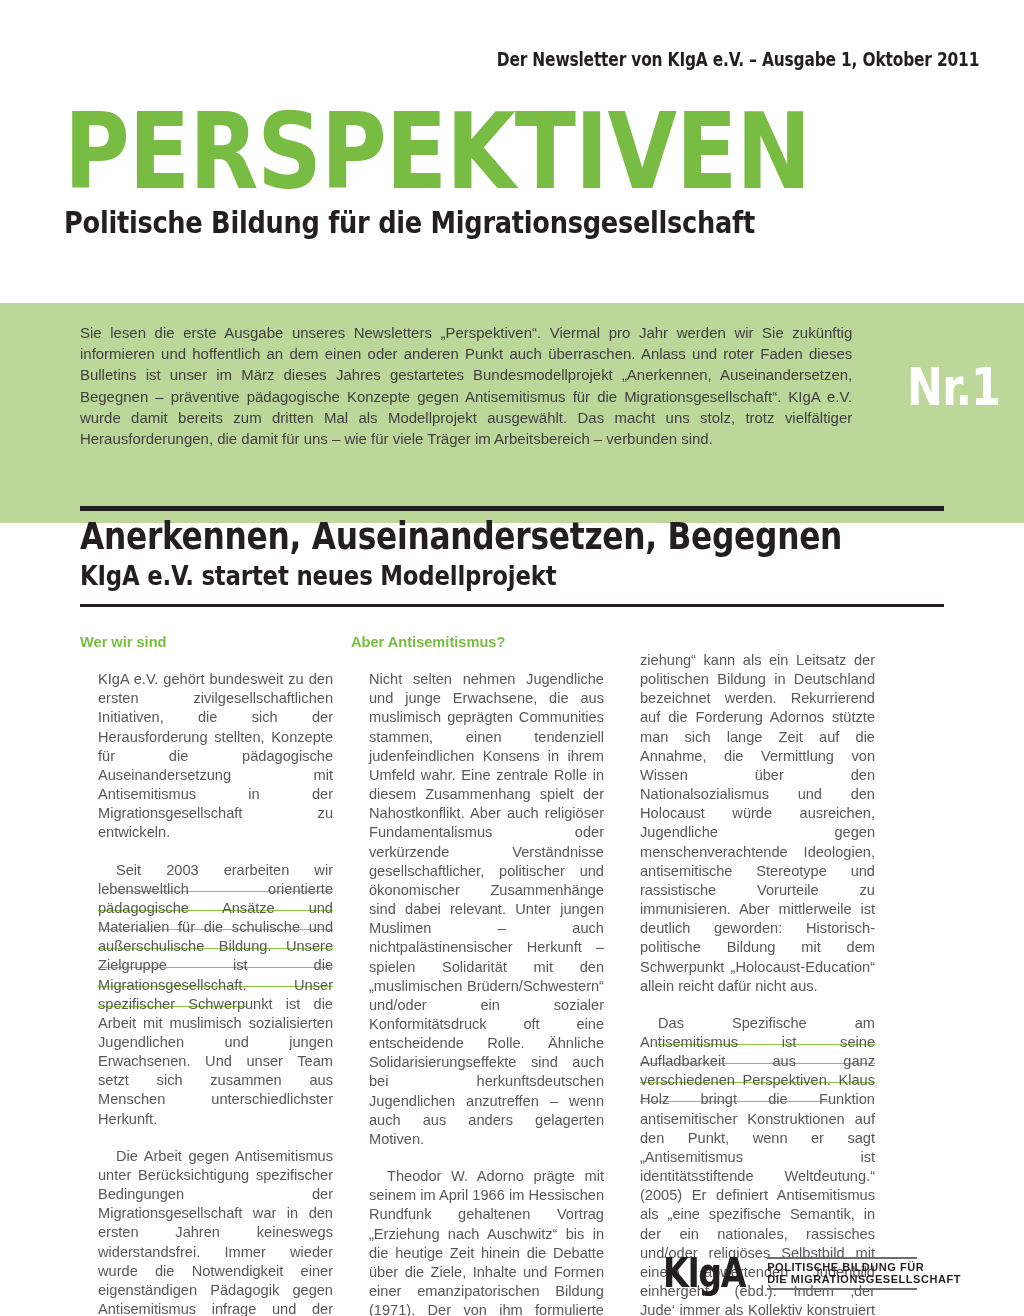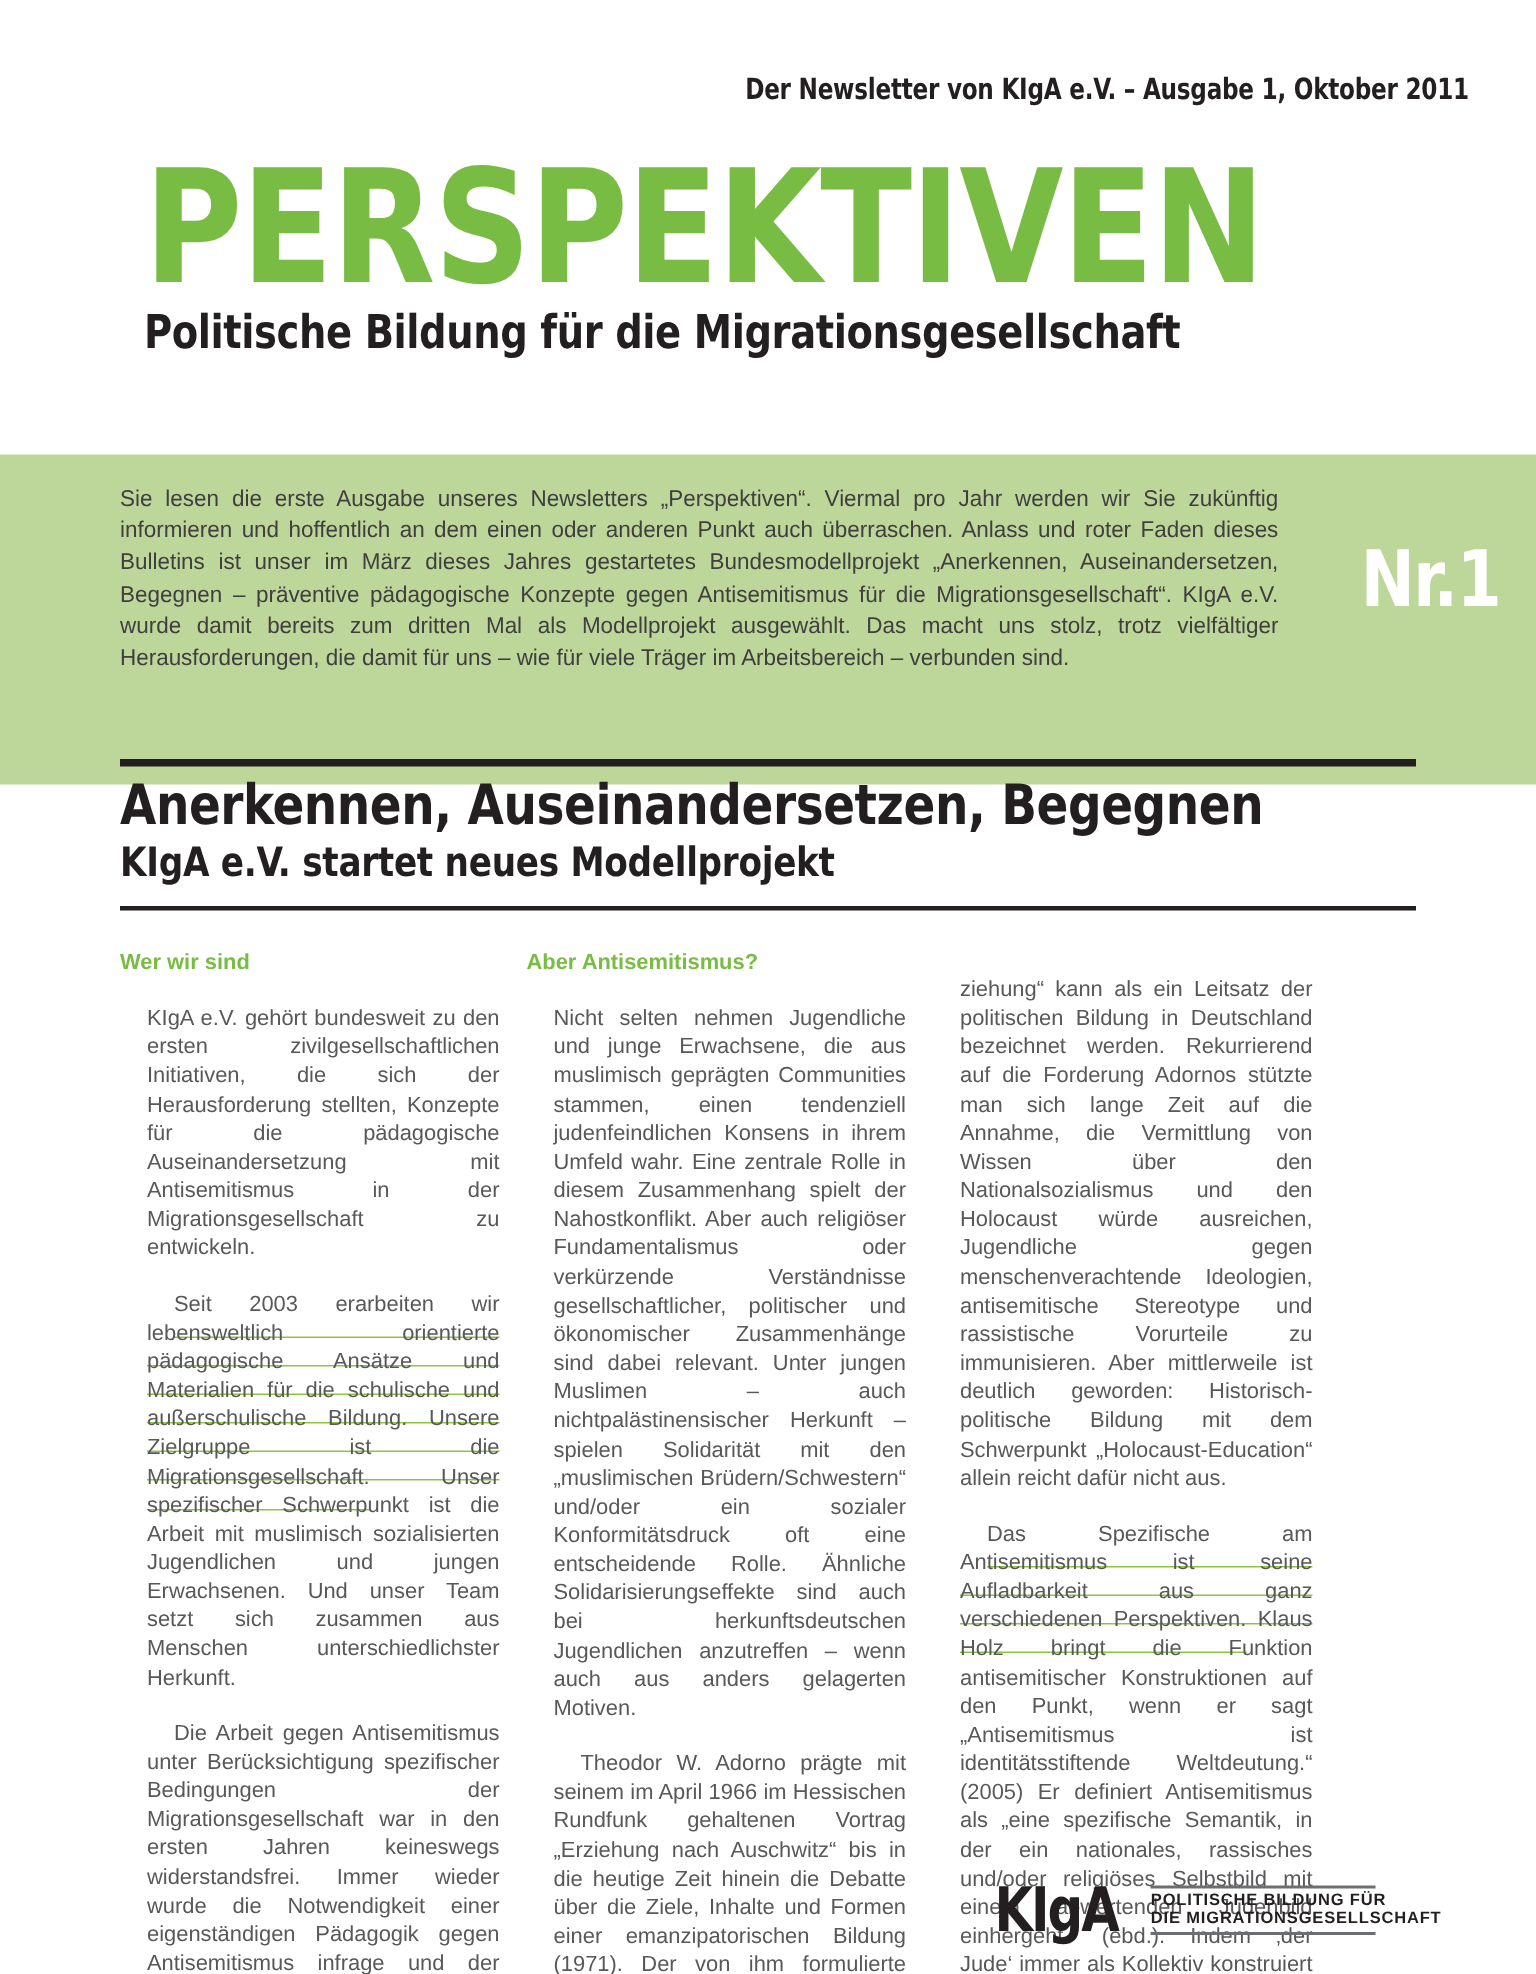--- a/index.html
+++ b/index.html
@@ -28,21 +28,21 @@
     color: #231f20;
     transform: scaleX(0.88);
     transform-origin: right center;
     white-space: nowrap;
   }
 
   
   .masthead {
     position: absolute;
     top: 104px;
-    left: 96px;
+    left: 64px;
     right: 45px;
   }
   .masthead-title {
     font-family: "DejaVu Sans Condensed", "Liberation Sans Narrow", "Liberation Sans", sans-serif;
     font-weight: bold;
     font-size: 105px;
     line-height: 0.92;
     color: #79bc43;
     letter-spacing: -1px;
     transform: scaleX(0.95);

